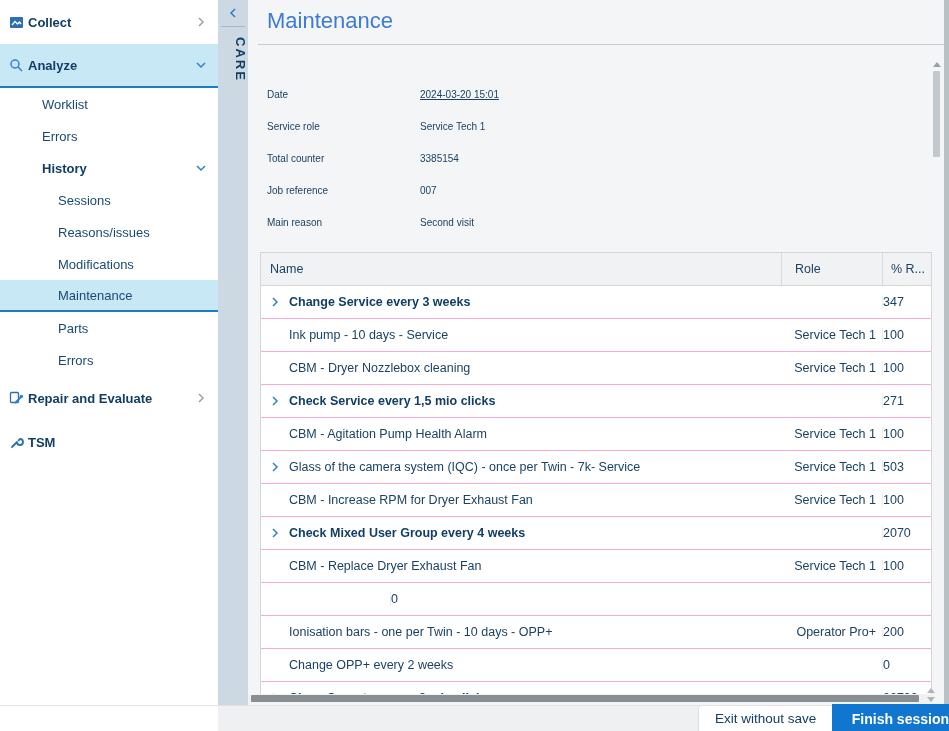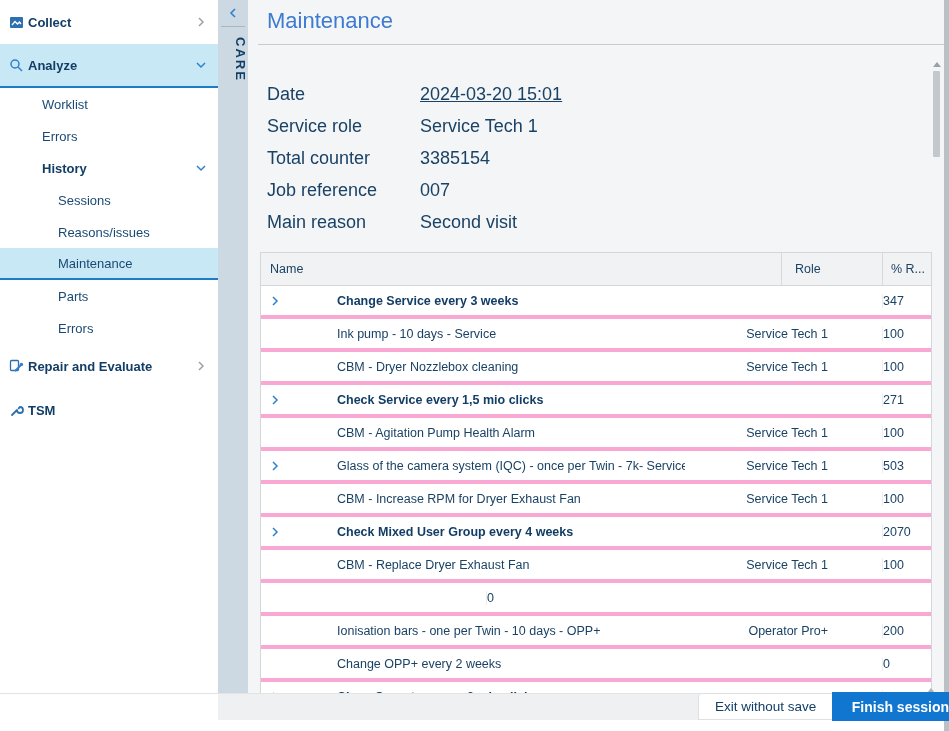--- a/index.html
+++ b/index.html
@@ -31,36 +31,36 @@
   .care-label { writing-mode:vertical-rl; font-size:13px; font-weight:bold;
     color:#123e66; letter-spacing:2px; margin:10px auto 0 auto; text-align:left;
     display:block; width:100%; text-align:center; }
 
   
   .main { flex:1 1 auto; background:#f4f5f6; position:relative; height:705px; overflow:hidden; }
   .page-title { font-size:22px; font-weight:400; color:#3d7ad1; padding:8px 0 0 19px; }
   .title-divider { height:1px; background:#c9cacc; margin:10px 5px 0 10px; }
 
   .fields { margin:33px 0 0 19px; }
-  .field-row { display:flex; height:32px; align-items:center; font-size:18px; color:#1a4265; }
+  .field-row { display:flex; height:32px; align-items:center; font-size:10px; color:#1a4265; }
   .field-label { width:153px; flex:0 0 153px; }
   .field-value { }
   .field-value.link { text-decoration:underline; cursor:pointer; }
 
   
   .table { margin:14px 0 0 12px; width:672px; background:#fff;
     border:1px solid #d5d6d7; height:451px; overflow:hidden; }
   .thead { display:flex; height:33px; background:#f1f2f3; border-bottom:1px solid #d5d6d7;
     font-size:12.5px; color:#1a4265; }
   .th { display:flex; align-items:center; }
   .th-name { flex:1 1 auto; padding-left:9px; }
   .th-role { flex:0 0 101px; padding-left:13px; border-left:1px solid #d8d9da; }
   .th-pct  { flex:0 0 49px;  padding-left:8px; border-left:1px solid #d8d9da; }
-  .tr { display:flex; height:33px; border-bottom:4px solid #f9a8d4; background:#fff;
-    font-size:12.5px; color:#1a4265; align-items:center; cursor:pointer;gap:48px; }
+  .tr { display:flex; height:33px; border-bottom:1px solid #f9a8d4; background:#fff;
+    font-size:12.5px; color:#1a4265; align-items:center; cursor:pointer; }
   .td-chev { flex:0 0 28px; display:flex; align-items:center; justify-content:center; }
   .td-name { flex:1 1 auto; padding-right:6px; white-space:nowrap; overflow:hidden; }
   .tr.bold .td-name { font-weight:bold; color:#123e66; }
   .td-role { flex:0 0 101px; text-align:right; padding-right:6px; white-space:nowrap; }
   .td-pct  { flex:0 0 49px; padding-left:0; border-left:1px solid #eceded; }
 
   
   .v-scroll-outer { position:absolute; right:0; top:0; width:5px; height:731px;
     background:#bac1c5; z-index:5; }
   .content-vscroll { position:absolute; top:62px; width:9px; height:400px; right:8px; }
@@ -71,21 +71,21 @@
   .h-scroll { position:absolute; left:0; top:694px; width:684px; height:9px; background:#f0f1f2; }
   .h-scroll .thumb { position:absolute; left:3px; top:1px; height:7px; width:668px;
     background:#888e92; border-radius:1px; }
   .tbl-arrows { position:absolute; right:10px; top:688px; width:12px; height:18px; }
   .tbl-arrows .a-up { width:0;height:0;border-left:4px solid transparent;border-right:4px solid transparent;
     border-bottom:5px solid #aeb4b8; margin-bottom:4px; }
   .tbl-arrows .a-down { width:0;height:0;border-left:4px solid transparent;border-right:4px solid transparent;
     border-top:5px solid #aeb4b8; }
 
   
-  .footer { position:absolute; left:0; bottom:12px; width:949px; height:26px; background:#fff;
+  .footer { position:absolute; left:0; bottom:0; width:949px; height:26px; background:#fff;
     border-top:1px solid #e3e3e3; z-index:6; }
   .footer-gray { position:absolute; left:218px; top:0; width:480px; height:26px; background:#eff0f1; }
   .footer-panel { position:absolute; left:698px; top:-1px; width:251px; height:27px; background:#fff;
     border:1px solid #e0e0e0; border-right:none; border-radius:4px 0 0 0;
     display:flex; align-items:center; }
   .btn-exit { font-size:13.5px; color:#123e66; padding:0 14px; margin-left:2px;
     height:100%; display:flex; align-items:center; cursor:pointer; background:none; border:none;
     font-family:inherit; }
   .btn-finish { margin-left:auto; width:117px; height:29px; background:#1176d0; color:#fff;
     font-size:14px; font-weight:bold; border:none; cursor:pointer; font-family:inherit;text-align:right; }
@@ -137,20 +137,23 @@
             <polyline points="3,5 7,9 11,5" fill="none" stroke="#2e80d0" stroke-width="1.5"></polyline>
           </svg>
         </span>
       </div>
       <div class="sb-item lvl2">
         <span class="sb-label">Sessions</span>
       </div>
       <div class="sb-item lvl2">
         <span class="sb-label">Reasons/issues</span>
       </div>
+      <div class="sb-item lvl2">
+        <span class="sb-label">Modifications</span>
+      </div>
       <div class="sb-item lvl2 selected">
         <span class="sb-label">Maintenance</span>
       </div>
       <div class="sb-item lvl2">
         <span class="sb-label">Parts</span>
       </div>
       <div class="sb-item lvl2">
         <span class="sb-label">Errors</span>
       </div>
       <div class="sb-item lvl0 bold">

